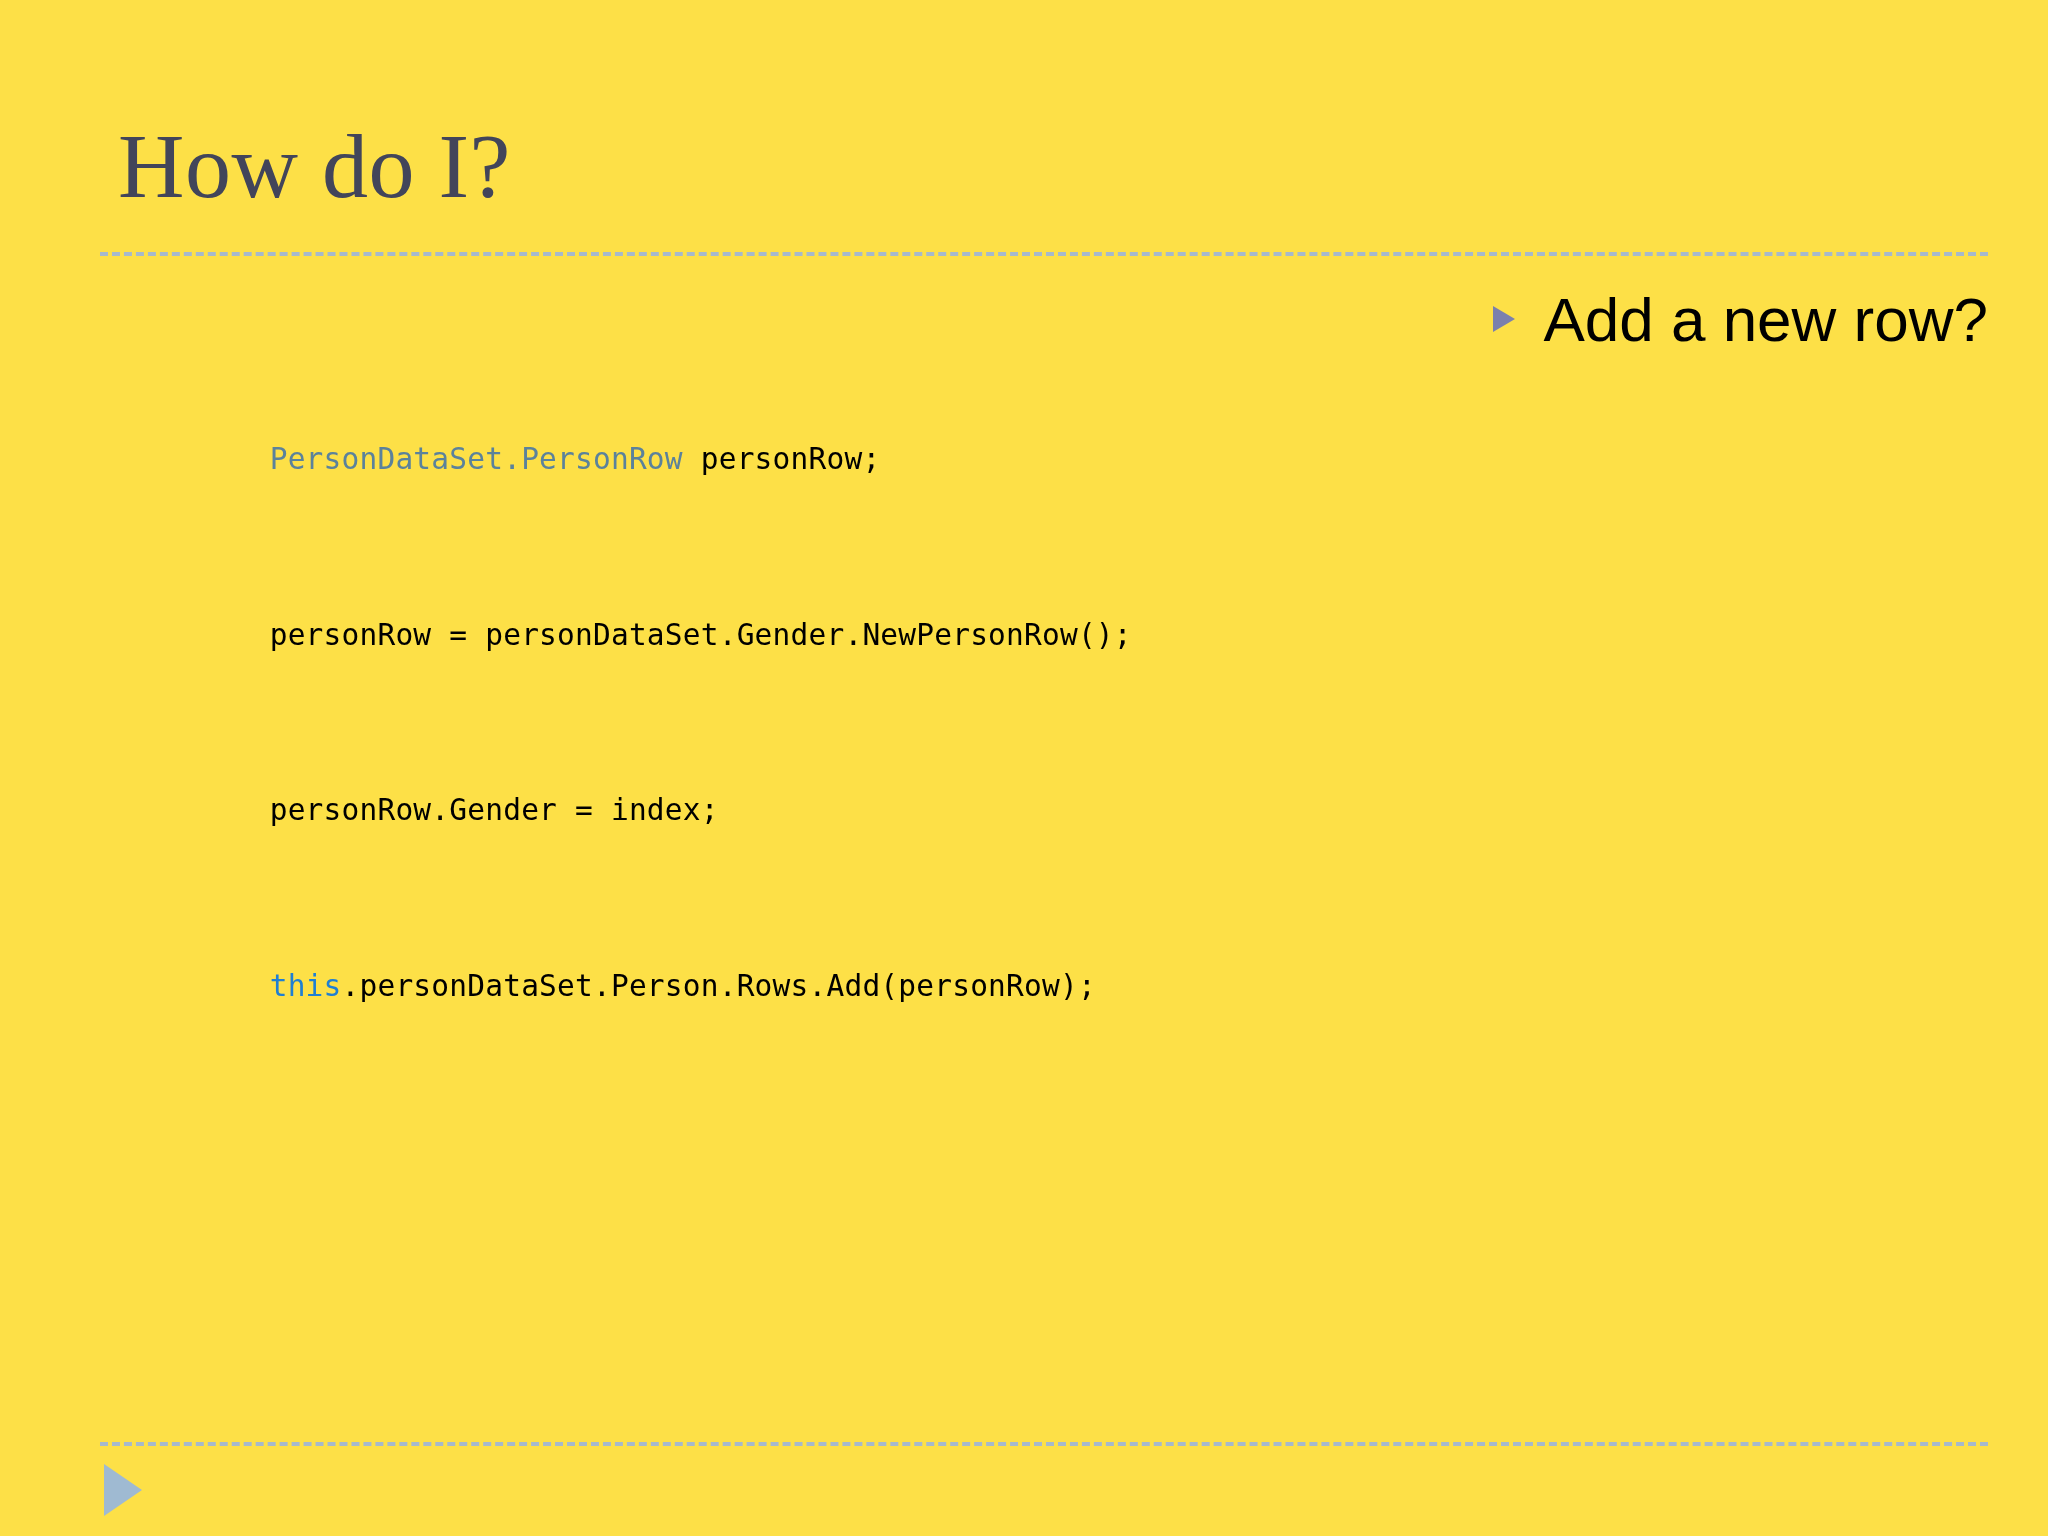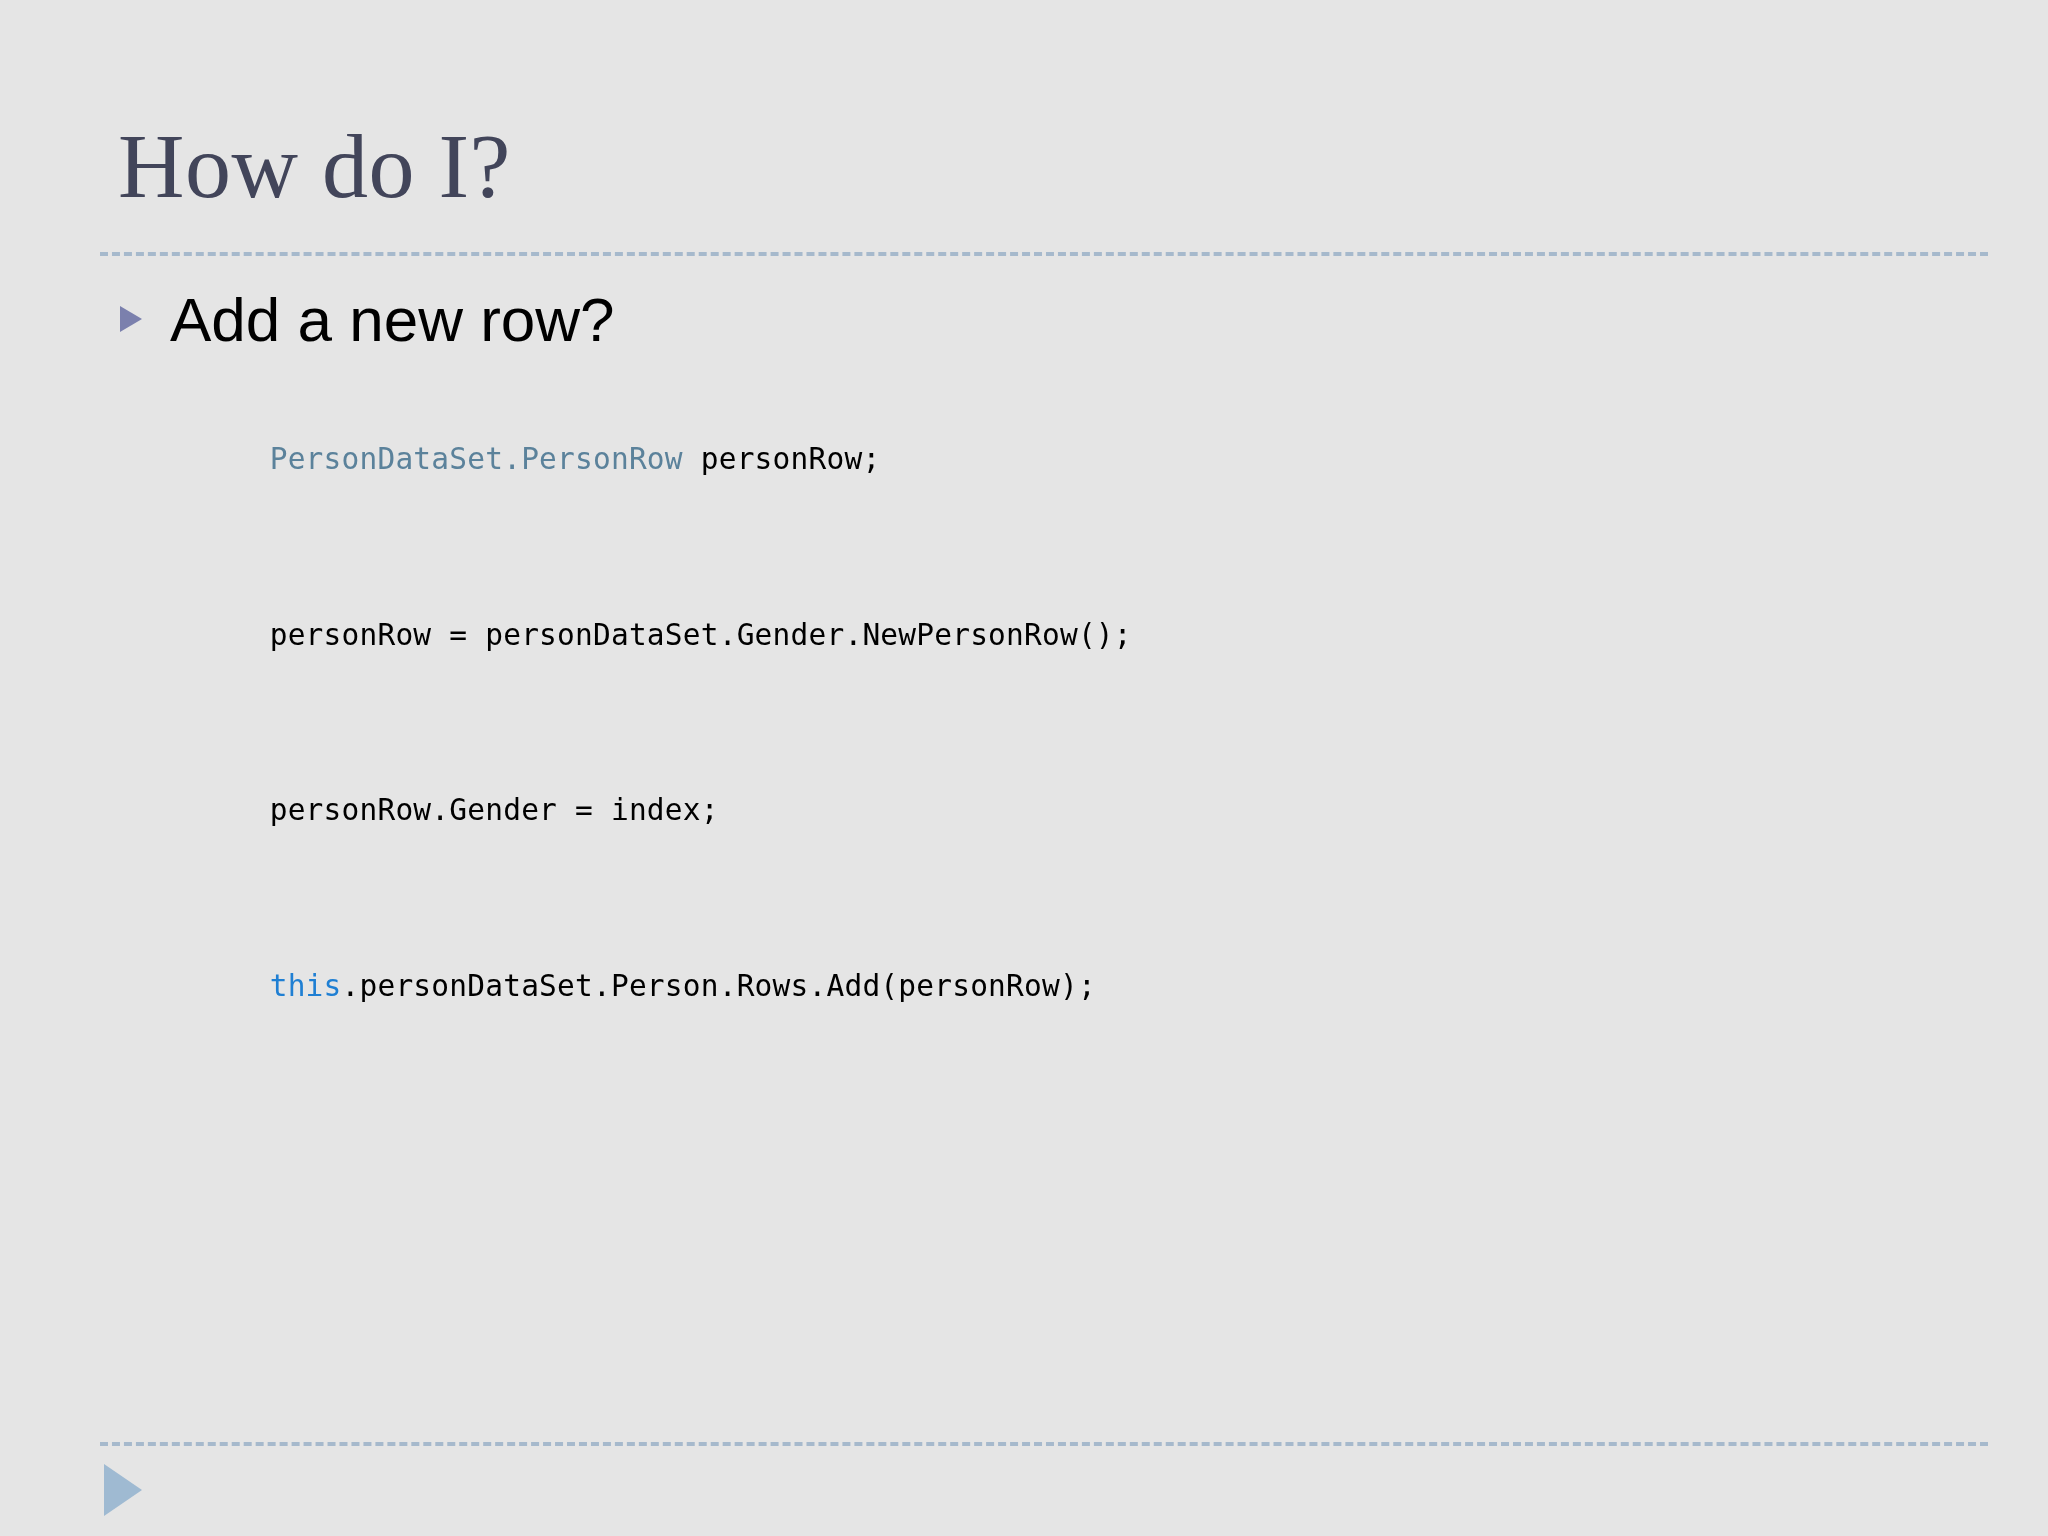--- a/index.html
+++ b/index.html
@@ -12,21 +12,21 @@
     height: 1536px;
     overflow: hidden;
     font-family: "Liberation Sans", sans-serif;
     -webkit-font-smoothing: antialiased;
   }
 
   .slide {
     position: relative;
     width: 2048px;
     height: 1536px;
-    background: #e5e5e5;
+    background: #fde047;
     box-sizing: border-box;
   }
 
   
   .slide-title {
     position: absolute;
     left: 118px;
     top: 118px;
     font-family: "Liberation Serif", "DejaVu Serif", serif;
     font-size: 92px;
@@ -53,20 +53,21 @@
     left: 118px;
     top: 284px;
     right: 60px;
   }
 
   
   .bullet-row {
     display: flex;
     align-items: baseline;
     margin: 0;
+    justify-content: flex-end;
   }
   .bullet-marker {
     flex: 0 0 auto;
     width: 26px;
     height: 32px;
     margin-right: 26px;
     position: relative;
     top: -6px;
   }
   .bullet-marker svg { display: block; }

